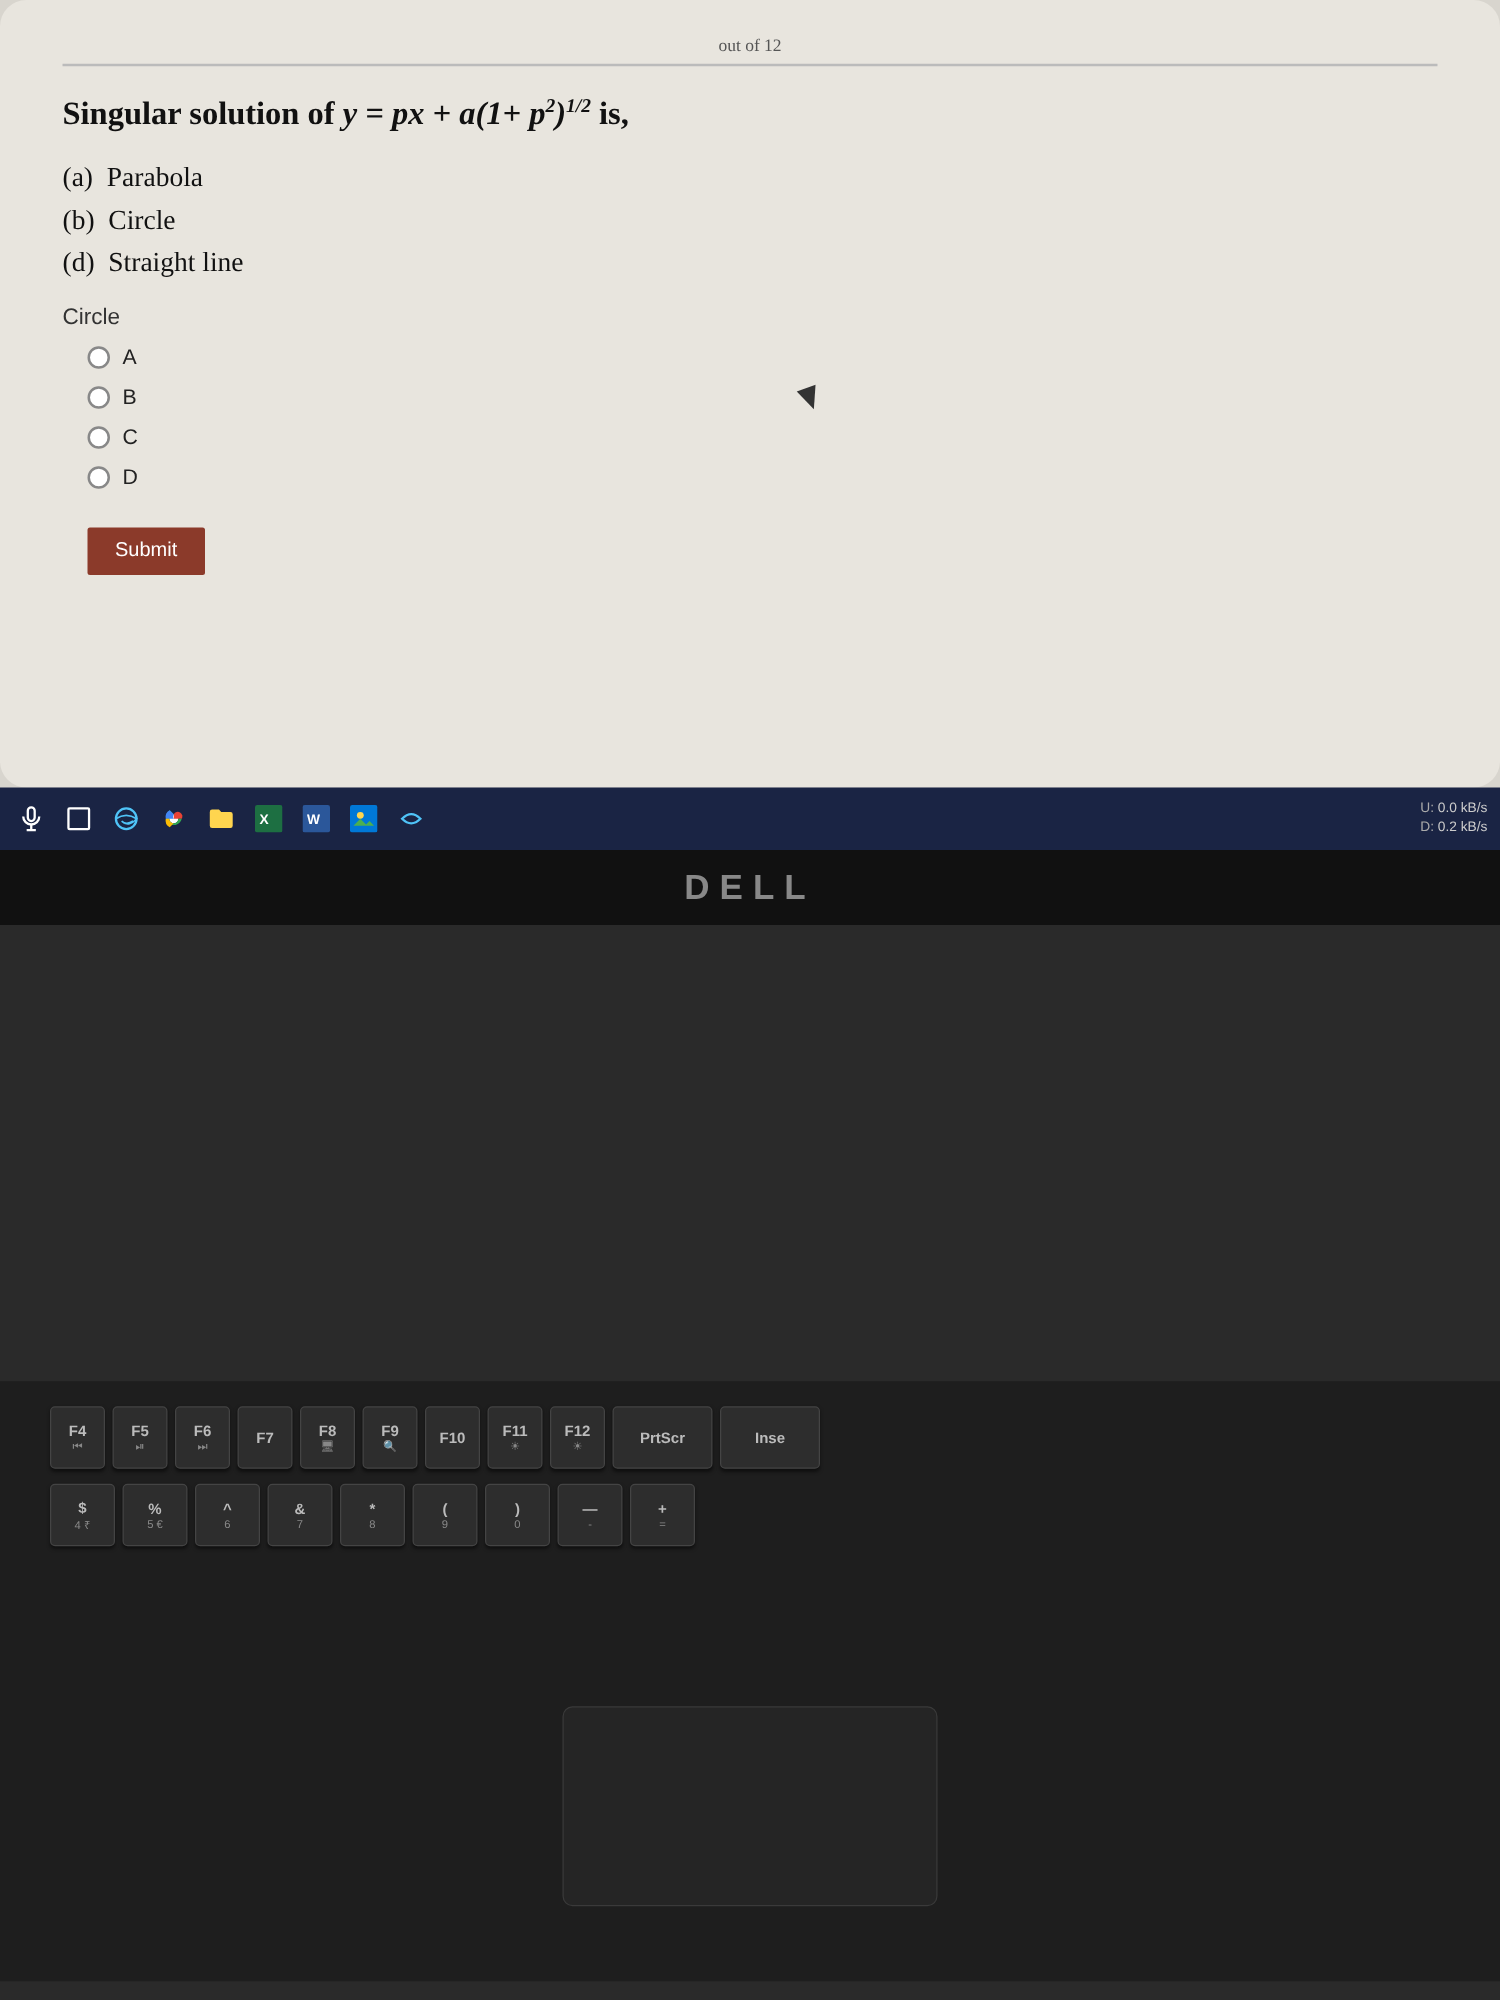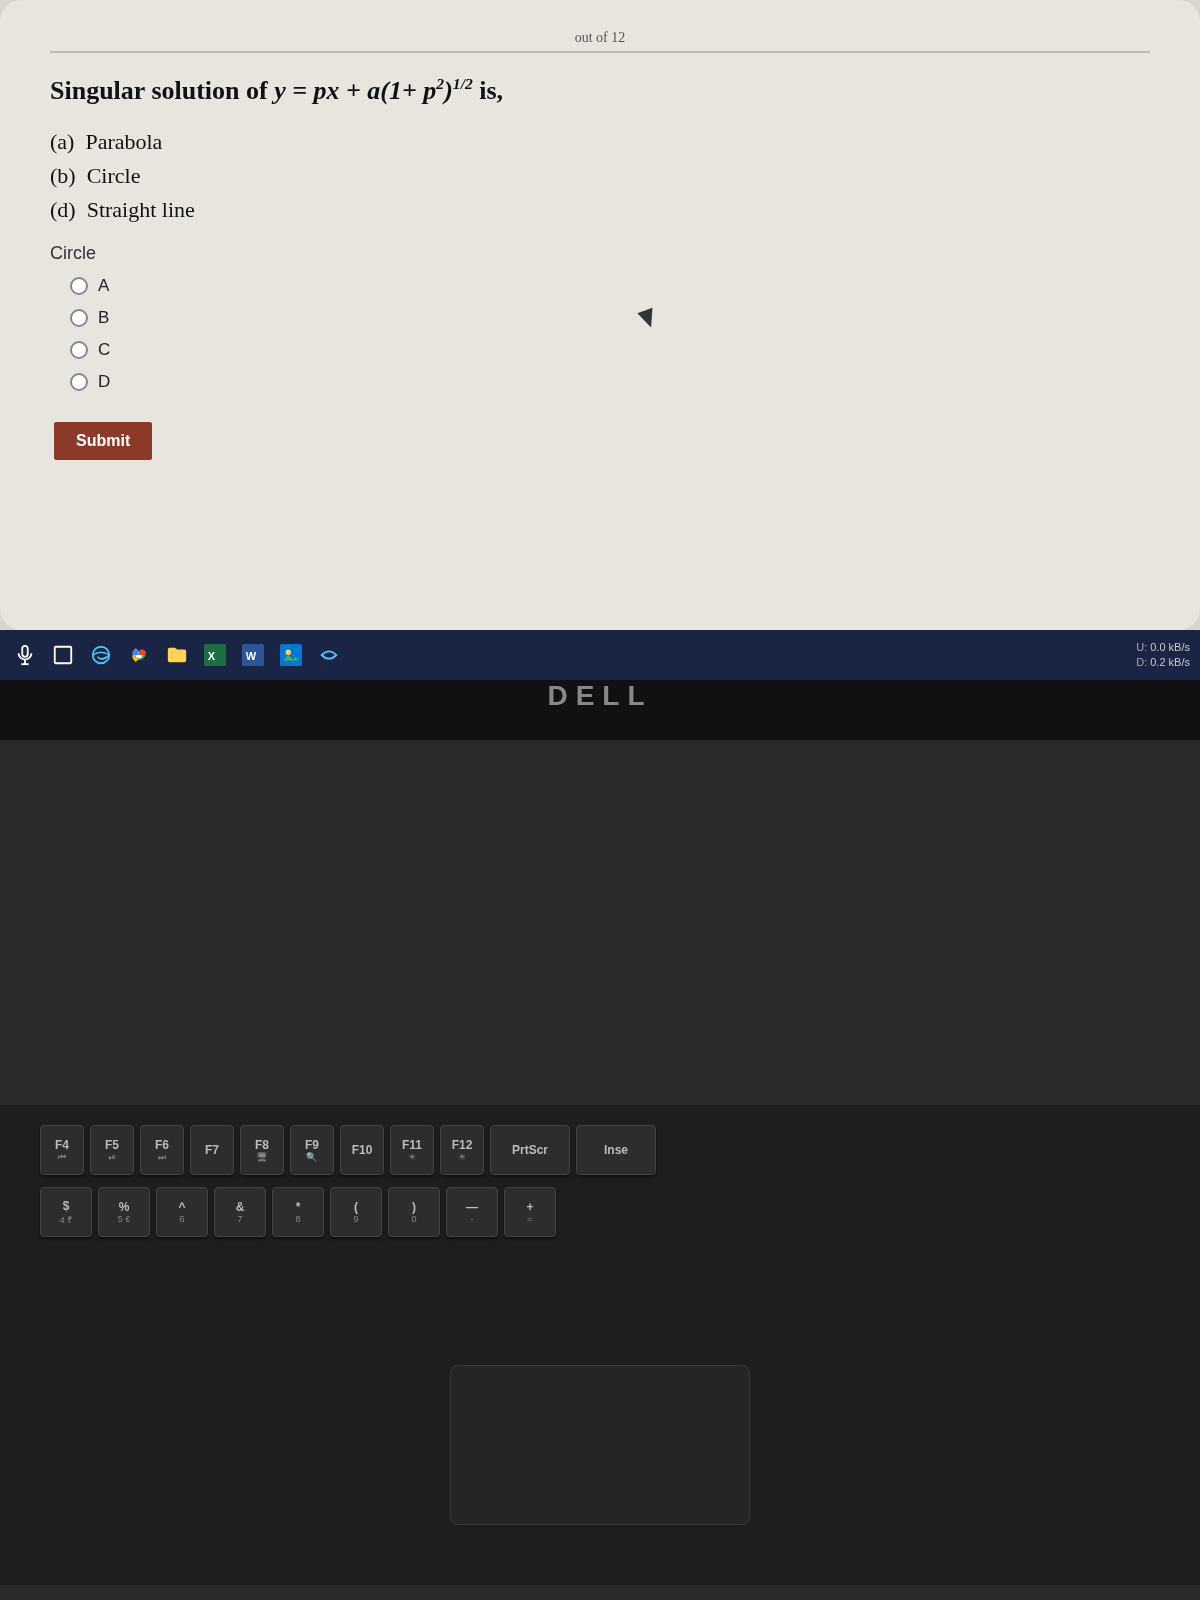--- a/index.html
+++ b/index.html
@@ -105,23 +105,22 @@
 
     .submit-btn {
       background: #8B3A2A;
       color: white;
       border: none;
       padding: 10px 22px;
       font-size: 16px;
       font-family: Arial, sans-serif;
       cursor: pointer;
       margin-top: 30px;
-      margin-left: 4px;
+      margin-left: 20px;
       border-radius: 2px;
-      font-weight: bold;
     }
 
     
     .cursor {
       position: absolute;
       top: 310px;
       left: 640px;
       width: 0;
       height: 0;
       border-left: 8px solid transparent;
@@ -177,20 +176,21 @@
 
     .network-label {
       color: #aaa;
     }
 
     
     .bezel-area {
       height: 60px;
       background: #111;
       display: flex;
+      align-items: center;
       justify-content: center;
     }
 
     .dell-logo {
       color: #888;
       font-size: 28px;
       font-family: Arial, sans-serif;
       font-weight: bold;
       letter-spacing: 8px;
     }

